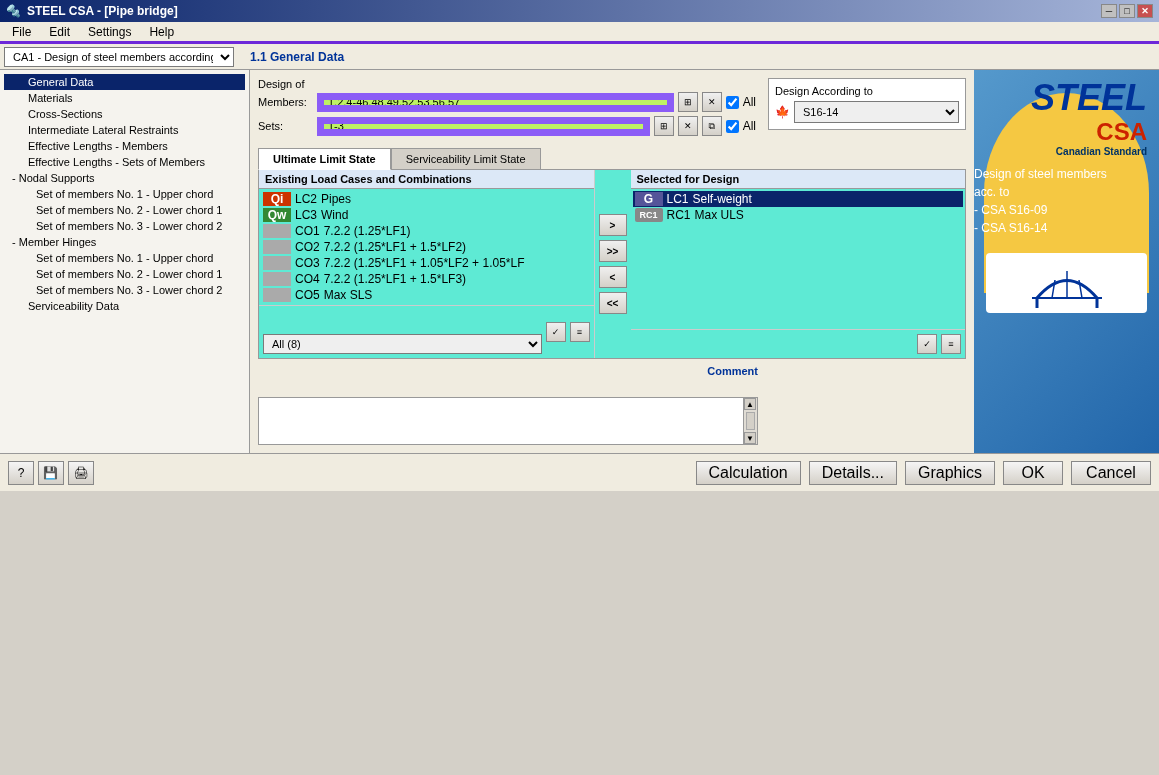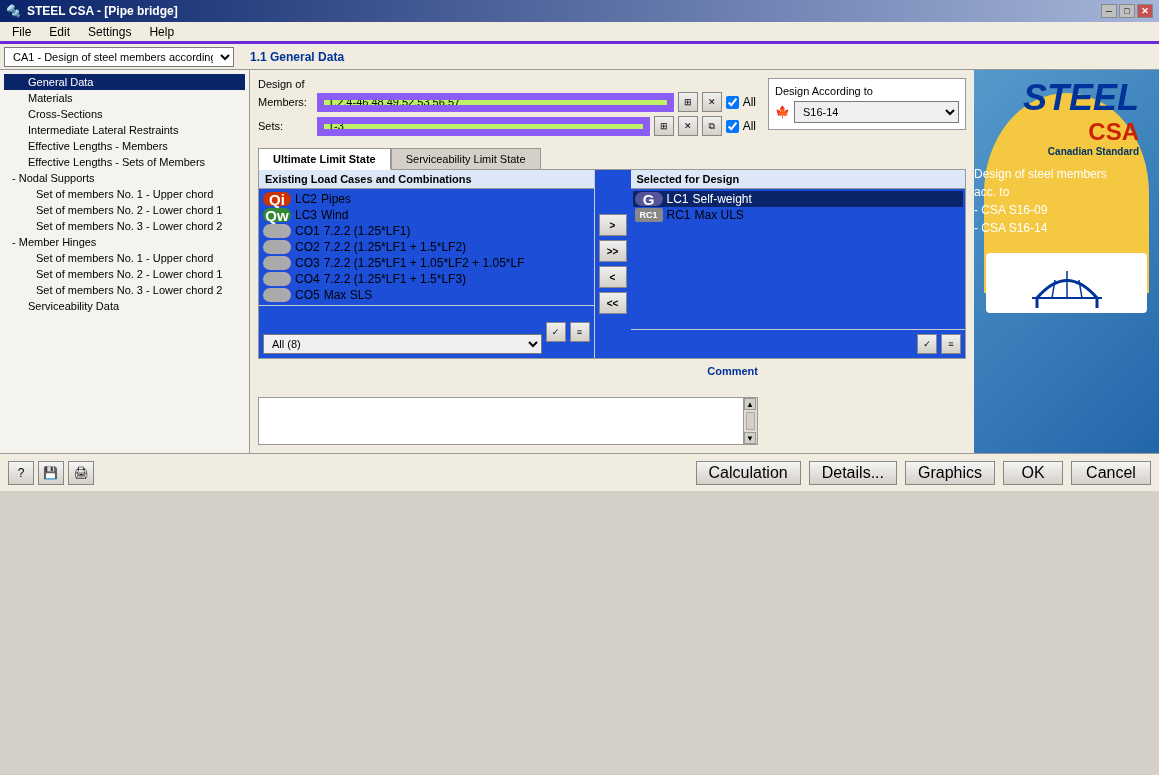--- a/index.html
+++ b/index.html
@@ -191,21 +191,21 @@
     .tab.active {
       background: white;
       border-bottom: 1px solid white;
       z-index: 2;
       font-weight: bold;
     }
 
     
     .load-cases-container {
       border: 1px solid #999;
-      background: #1d4ed8;
+      background: #5eead4;
       flex: 1;
       display: flex;
       flex-direction: column;
       margin-top: -1px;
       overflow: hidden;
     }
     .load-cases-inner {
       display: flex;
       flex: 1;
       overflow: hidden;
@@ -232,23 +232,23 @@
     .load-item {
       display: flex;
       align-items: center;
       padding: 1px 2px;
       gap: 4px;
       cursor: pointer;
       font-size: 11px;
     }
     .load-badge {
       width: 28px; height: 14px;
-      border-radius: 7px;
+      border-radius: 0;
       display: flex; align-items: center; justify-content: center;
-      font-size: 15px;
+      font-size: 12px;
       font-weight: bold;
       color: white;
       flex-shrink: 0;
     }
     .badge-qi { background: #cc3300; }
     .badge-qw { background: #338833; }
     .badge-co { background: #aaaaaa; }
 
     
     .arrow-buttons {
@@ -580,21 +580,21 @@
       </div>
     </div>
 
   </div>
 
   <div class="branding-panel">
     <div style="background:linear-gradient(135deg,#5599cc,#2266aa);flex:1;position:relative;overflow:hidden;">
 
       <div style="position:absolute;bottom:160px;left:10px;right:10px;height:200px;background:#f5c842;border-radius:50% 50% 0 0;"></div>
 
-      <div style="position:relative;z-index:2;text-align:right;padding-right:20px;padding-top:8px;">
+      <div style="position:relative;z-index:2;text-align:right;padding-right:12px;padding-top:8px;">
         <div style="font-size:36px;font-weight:900;color:#003399;font-style:italic;line-height:1.1;">STEEL</div>
         <div style="font-size:24px;font-weight:900;color:#cc2200;">CSA</div>
         <div style="font-size:10px;font-weight:bold;color:#003366;">Canadian Standard</div>
       </div>
       <div style="position:relative;z-index:2;color:white;font-size:10px;padding:8px 0;line-height:1.5;">
         <div>Design of steel members</div>
         <div>acc. to</div>
         <div>- CSA S16-09</div>
         <div>- CSA S16-14</div>
       </div>

